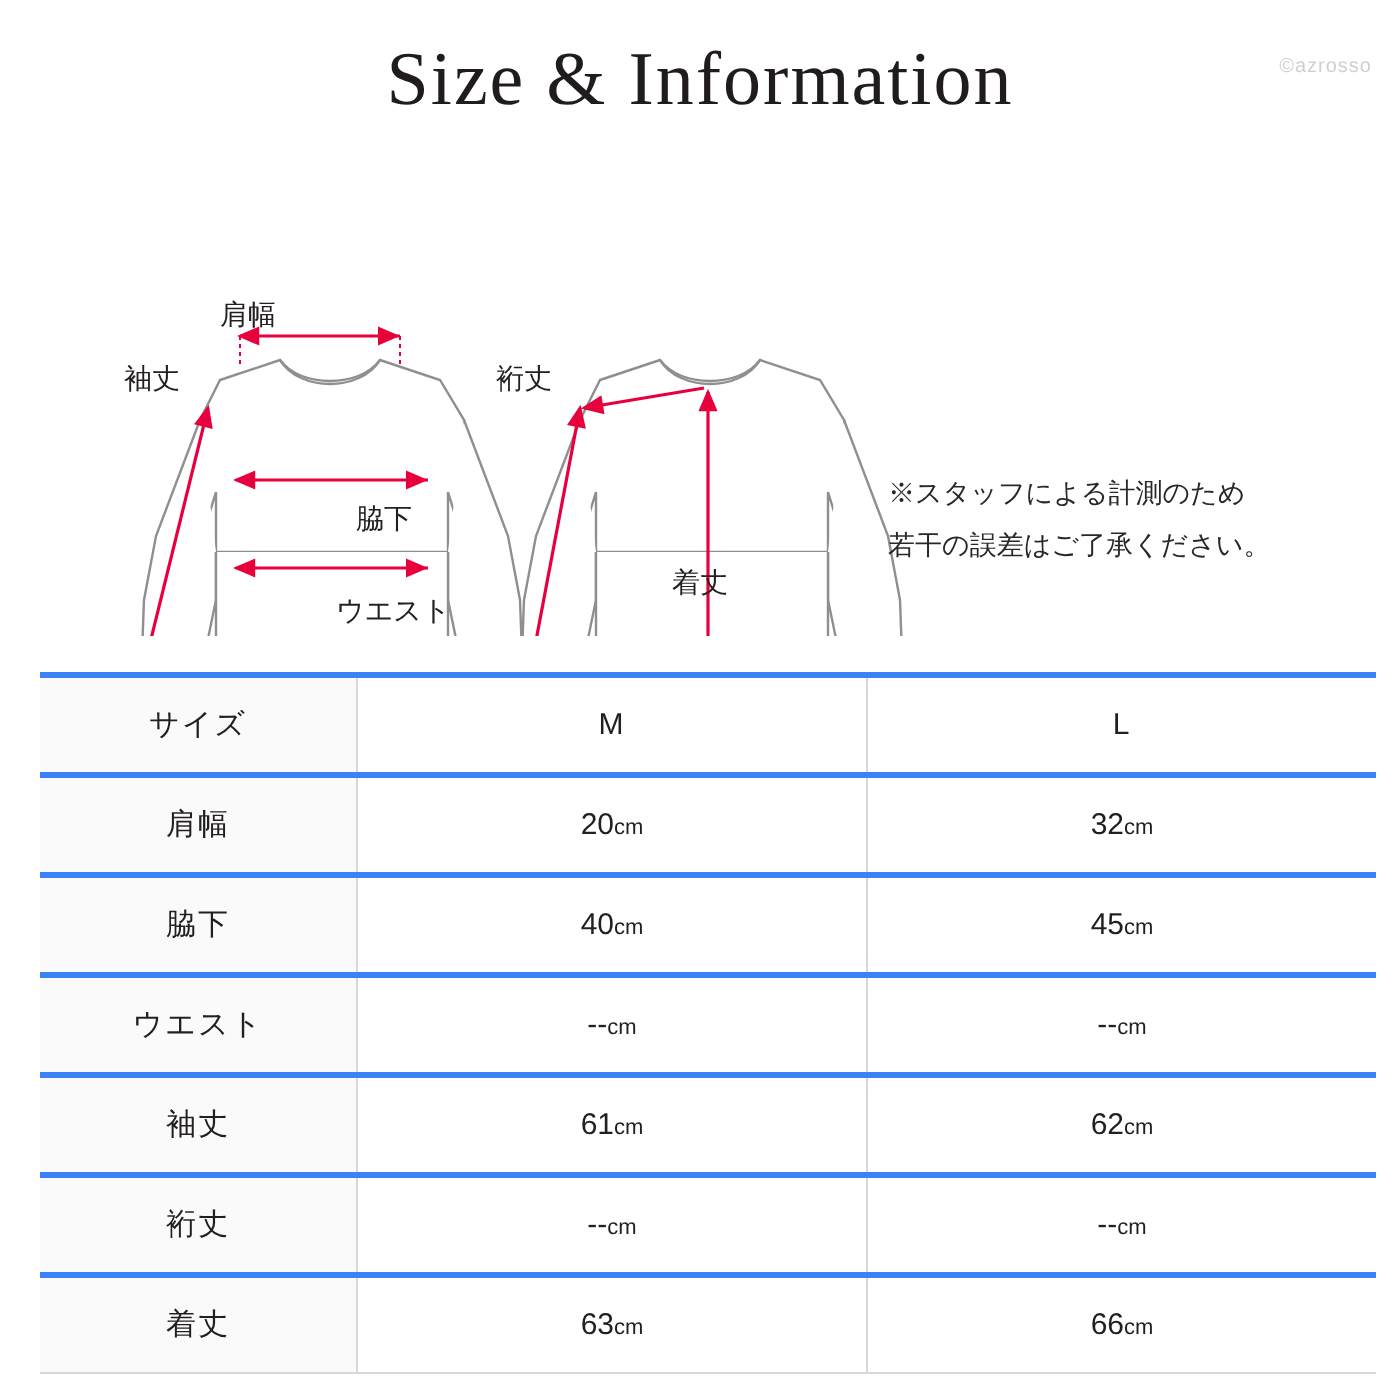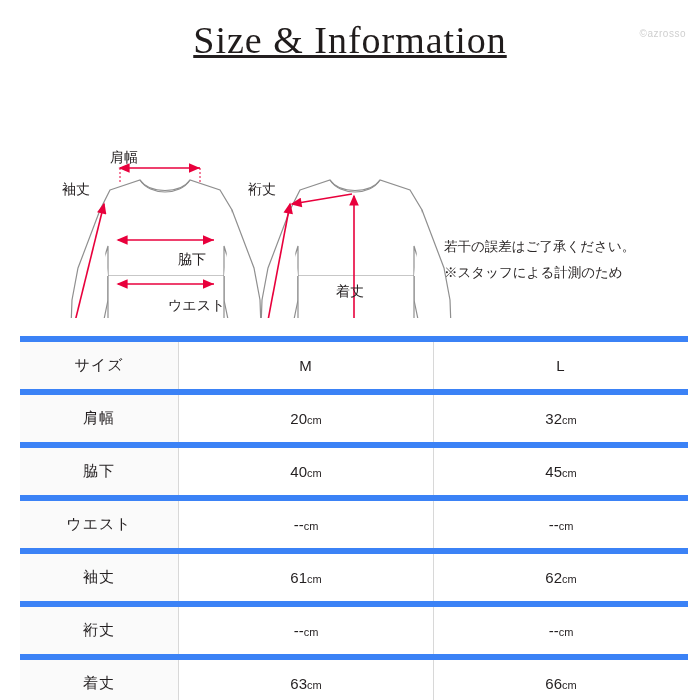--- a/index.html
+++ b/index.html
@@ -12,21 +12,20 @@
     height: 700px;
     font-family: "Liberation Sans", sans-serif;
     color: #231f20;
     position: relative;
     overflow: hidden;
   }
   .page {
     width: 700px;
     height: 524px;
     position: relative;
-    text-decoration: underline;
   }
   
   .title {
     font-family: "Liberation Serif", serif;
     font-size: 38px;
     text-align: center;
     letter-spacing: 1px;
     padding-top: 18px;
     color: #201c1c;
     font-weight: 400;
@@ -65,21 +64,21 @@
     left: 20px;
     top: 336px;
     width: 660px;
   }
   table {
     border-collapse: collapse;
     width: 660px;
     table-layout: fixed;
   }
   td, th {
-    border-top: 6px solid #3b82f6;
+    border-top: 3px solid #3b82f6;
     border-bottom: 1px solid #d8d8d8;
     height: 45px;
     text-align: center;
     font-weight: normal;
     font-size: 15px;
     color: #231f20;
   }
   td.label, th.label {
     width: 156px;
     background: #fafafa;
@@ -183,22 +182,22 @@
       </g>
       <text x="248" y="126" font-size="14" fill="#231f20" font-family="'Liberation Sans',sans-serif">裄丈</text>
 
       <g stroke="#e8003c" stroke-width="1.6" fill="none">
         <line x1="354" y1="128" x2="354" y2="286" marker-end="url(#arrH)" marker-start="url(#arrHs)"></line>
       </g>
       <text x="336" y="228" font-size="14" fill="#231f20" font-family="'Liberation Sans',sans-serif">着丈</text>
     </svg>
 
     <div class="note">
+      <div>※スタッフによる計測のため</div>
       <div>若干の誤差はご了承ください。</div>
-      <div>※スタッフによる計測のため</div>
     </div>
   </div>
 
   <div class="tablewrap">
     <table>
       <thead>
         <tr class="tbl-head-row">
           <th class="label">サイズ</th>
           <th class="val">M</th>
           <th class="val">L</th>

